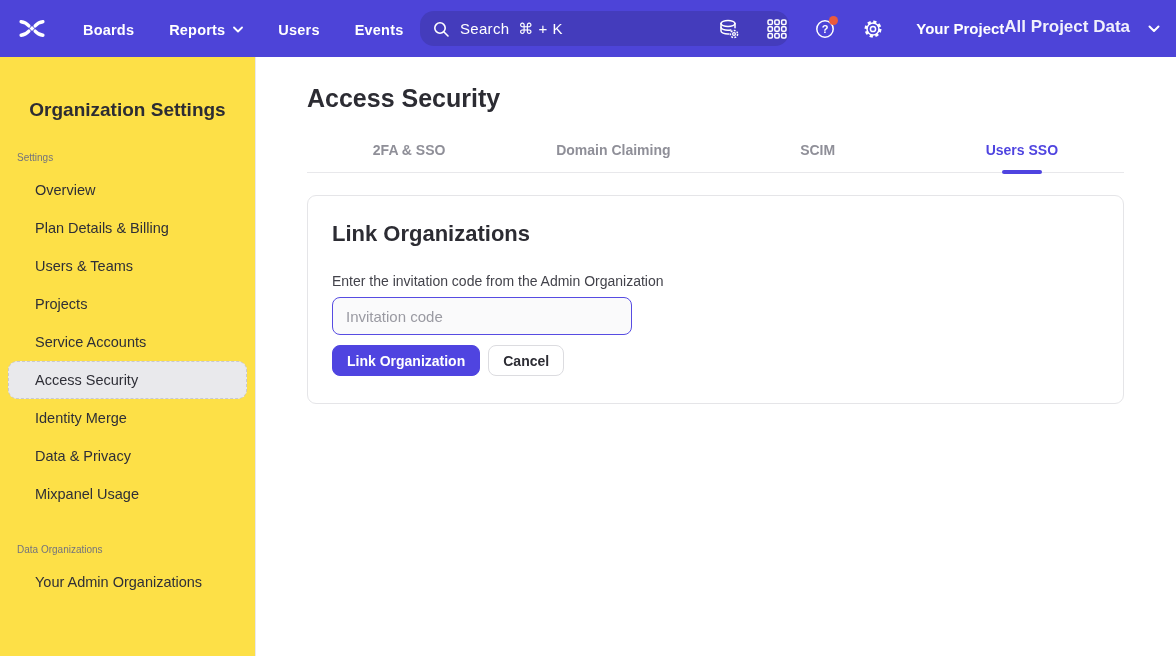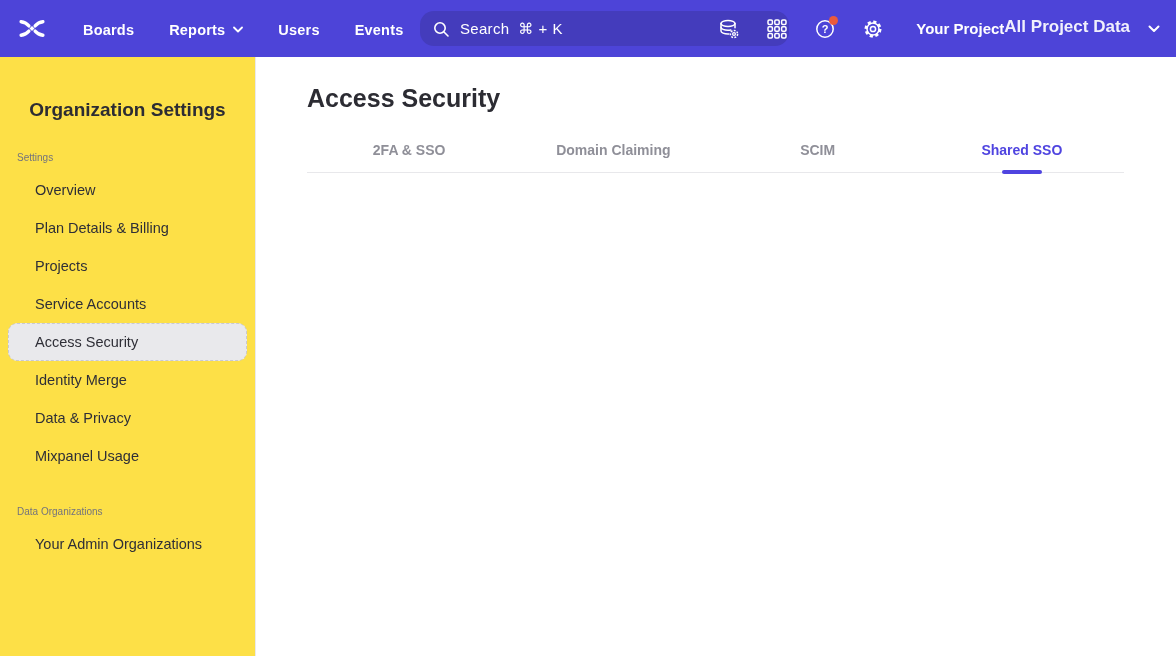--- a/index.html
+++ b/index.html
@@ -152,20 +152,23 @@
     <div class="sidebar-title">Organization Settings</div>
 
     <div class="section-label">Settings</div>
     <div class="side-item">
         <span>Overview</span>
       </div>
     <div class="side-item">
         <span>Plan Details &amp; Billing</span>
       </div>
     <div class="side-item">
+        <span>Users &amp; Teams</span>
+      </div>
+    <div class="side-item">
         <span>Projects</span>
       </div>
     <div class="side-item">
         <span>Service Accounts</span>
       </div>
     <div class="side-item selected">
         <span>Access Security</span>
       </div>
     <div class="side-item">
         <span>Identity Merge</span>
@@ -183,18 +186,27 @@
       </div>
   </aside>
 
   <main class="main">
     <h1 class="page-title">Access Security</h1>
 
     <div class="tabs">
       <div class="tab"><span>2FA &amp; SSO</span></div>
       <div class="tab"><span>Domain Claiming</span></div>
       <div class="tab"><span>SCIM</span></div>
-      <div class="tab active"><span>Shared SSO</span></div>
-    </div>
-
+      <div class="tab active"><span>Users SSO</span></div>
+    </div>
+
+    <section class="card">
+      <h2 class="card-title">Link Organizations</h2>
+      <div class="card-desc">Enter the invitation code from the Admin Organization</div>
+      <input class="invite-input" type="text" placeholder="Invitation code" style="">
+      <div class="btn-row">
+        <button class="btn btn-primary">Link Organization</button>
+        <button class="btn btn-secondary">Cancel</button>
+      </div>
+    </section>
   </main>
 
 </div>
 
 </body></html>

